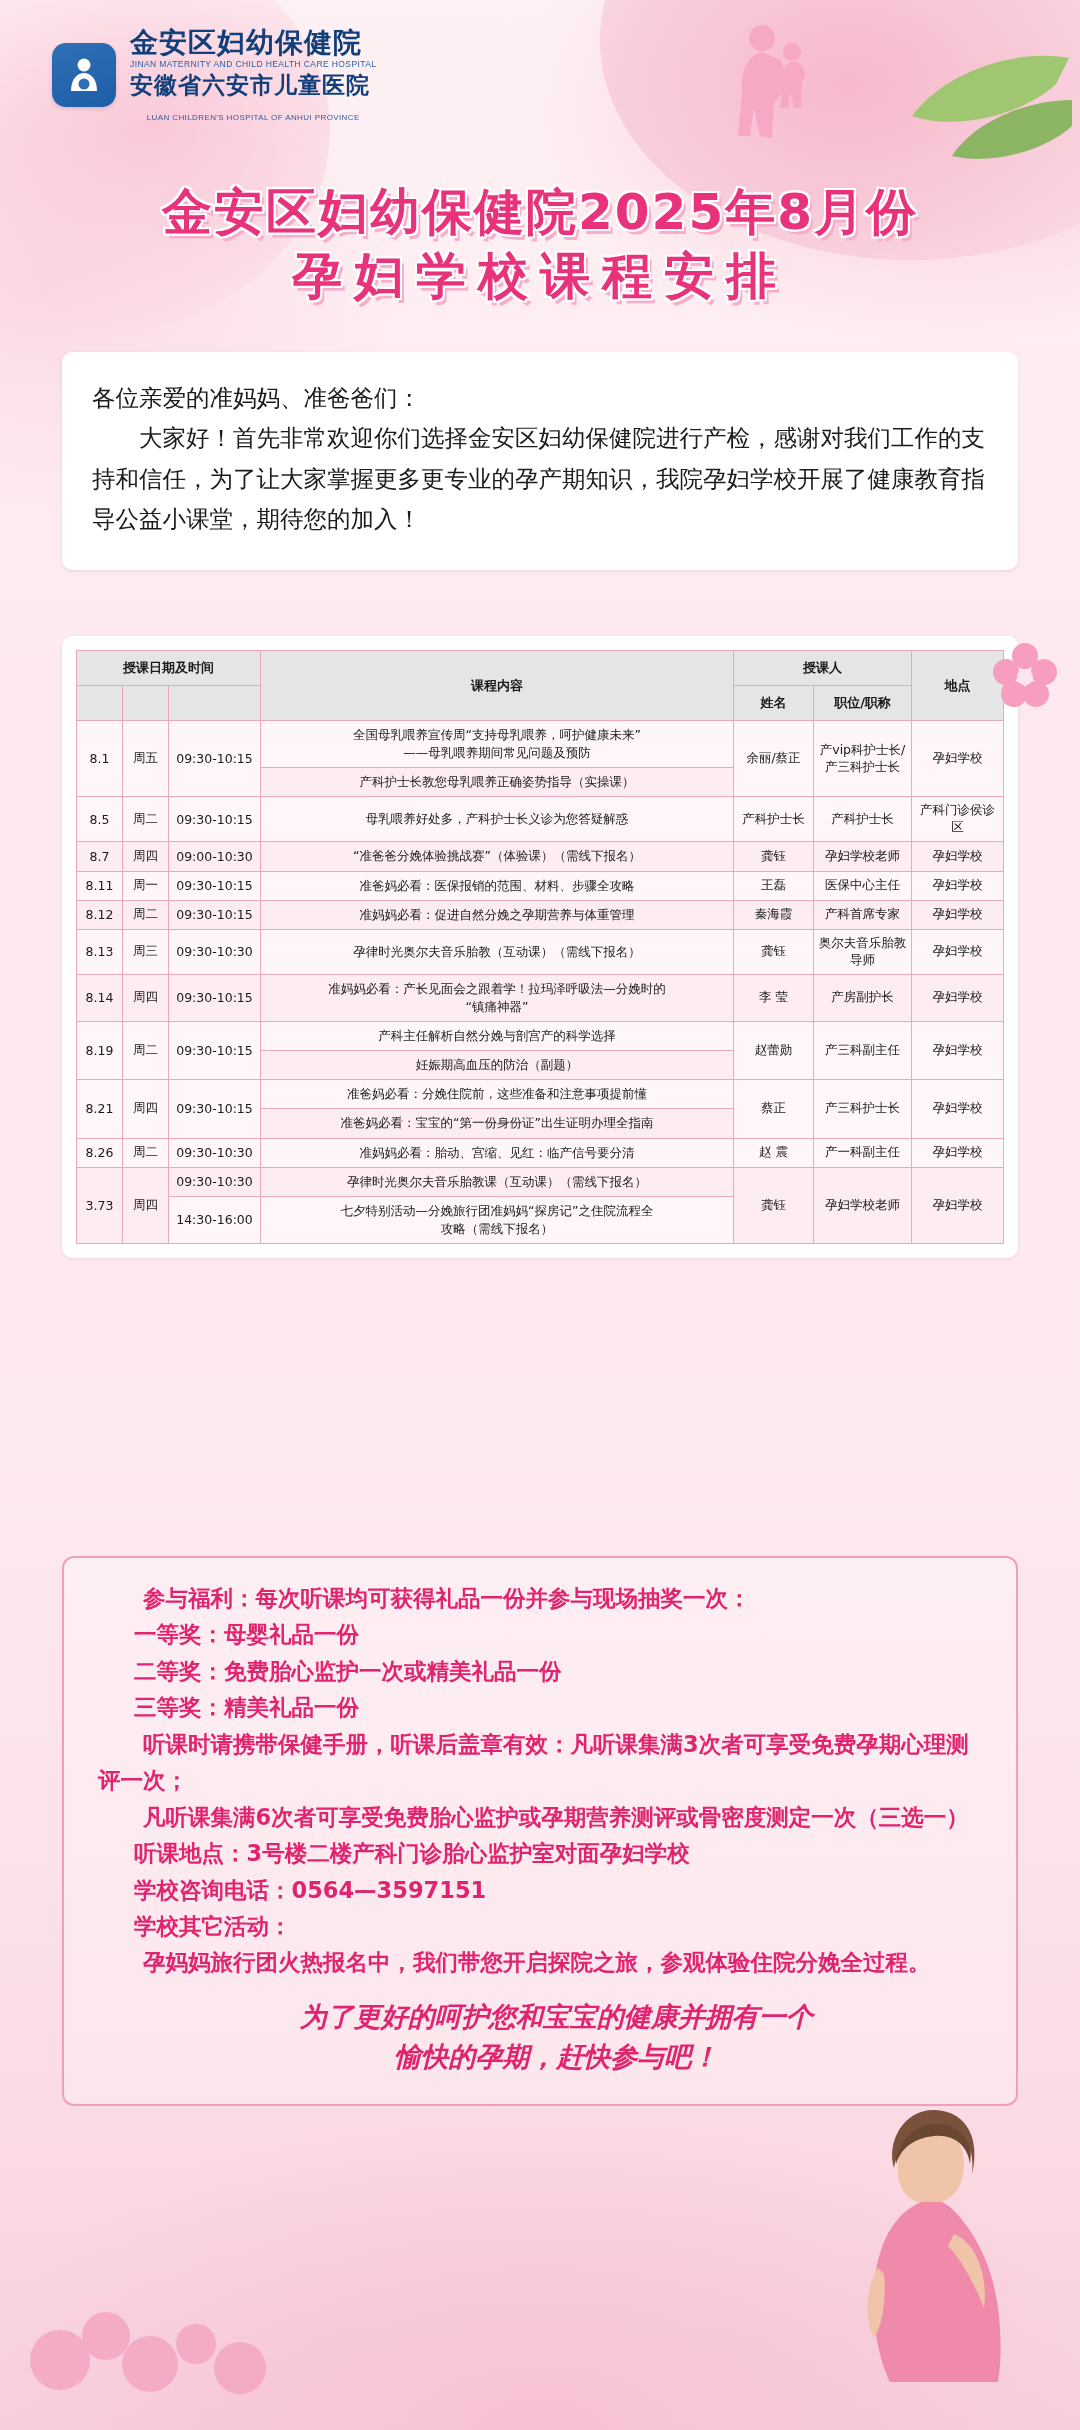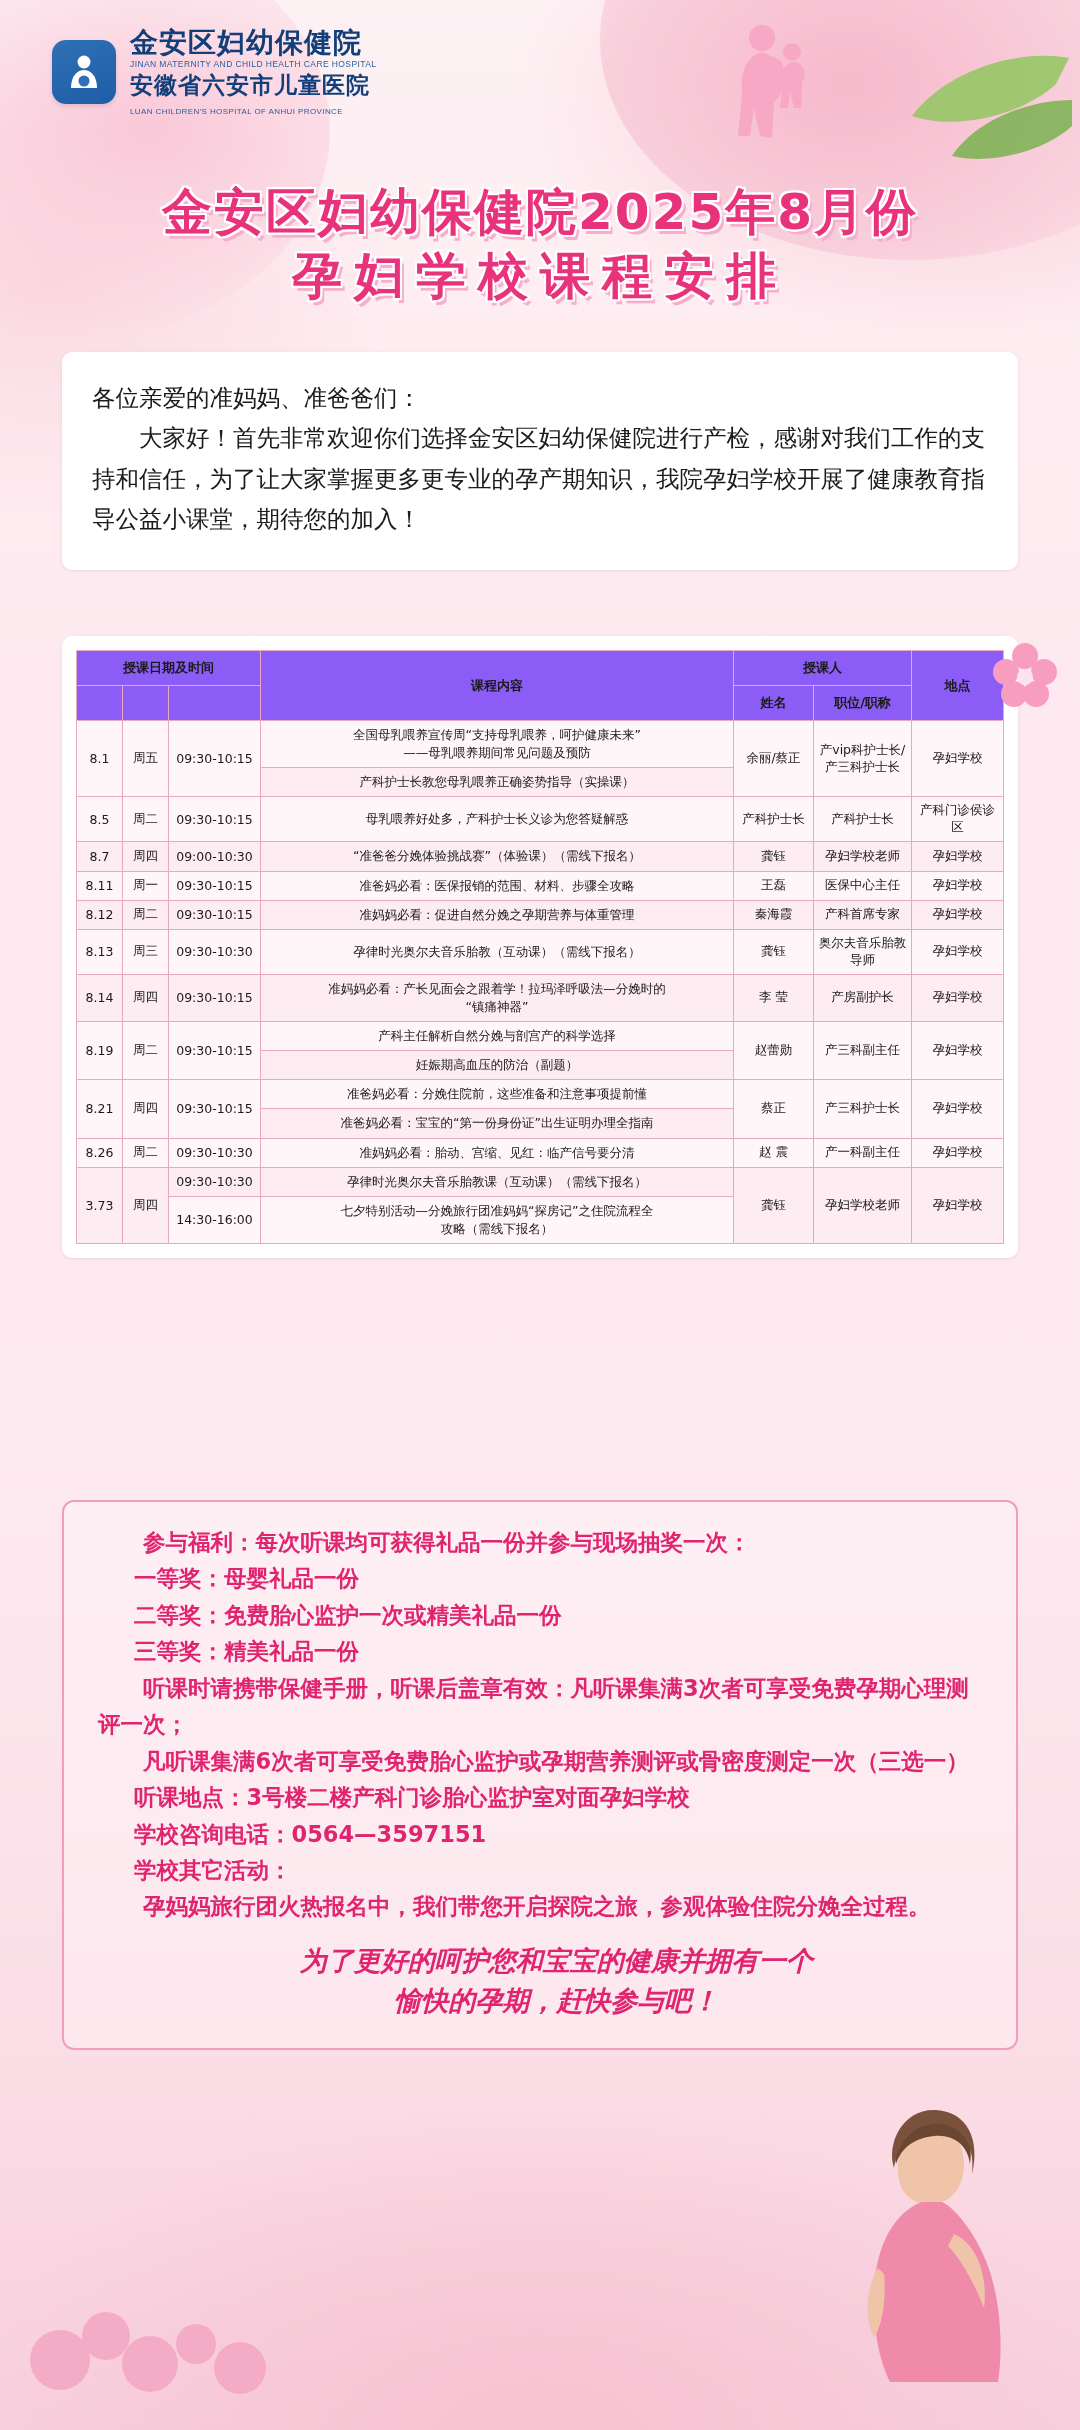--- a/index.html
+++ b/index.html
@@ -46,21 +46,21 @@
   .logo-mark {
     width:64px; height:64px; border-radius:14px;
     background: linear-gradient(160deg,#2f6fb5 0%, #1d5ea8 100%);
     display:flex; align-items:center; justify-content:center;
     box-shadow: 0 2px 4px rgba(0,0,0,.12);
   }
   .logo-text { line-height:1.08; }
   .logo-cn1 { font-size:28px; font-weight:bold; color:#123f7a; letter-spacing:1px; font-family:"DejaVu Sans", sans-serif;}
   .logo-en1 { font-size:8.5px; color:#2a5d9e; letter-spacing:.4px; margin-top:2px;}
   .logo-cn2 { font-size:23px; font-weight:bold; color:#123f7a; letter-spacing:1px; margin-top:4px; font-family:"DejaVu Sans", sans-serif;}
-  .logo-en2 { font-size:8px; color:#2a5d9e; letter-spacing:.4px; margin-top:10px;}
+  .logo-en2 { font-size:8px; color:#2a5d9e; letter-spacing:.4px; margin-top:16px;text-align:center;}
 
   
   .title-block {
     position:absolute; top:180px; left:0; width:1080px; text-align:center;
   }
   .title-line {
     font-family:"DejaVu Sans","Liberation Sans",sans-serif;
     font-weight:bold;
     font-size:50px;
     letter-spacing:2px;
@@ -98,38 +98,38 @@
     font-family:"DejaVu Sans","Liberation Sans",sans-serif;
     font-size:12.5px; color:#1a1a1a;
   }
   table.sched th, table.sched td {
     border:1px solid #e8a8bd;
     text-align:center;
     vertical-align:middle;
     padding:5px 4px;
   }
   table.sched thead th {
-    background:#8b5cf6;
+    background:#e5e5e5;
     font-weight:bold;
     font-size:13px;
     padding:8px 4px;
   }
   table.sched tbody tr:nth-child(odd) td { background:#fef6f8; }
   table.sched tbody tr:nth-child(even) td { background:#fdecf1; }
   td.content { text-align:center; padding:7px 10px; line-height:1.45; }
   .col-date { width:46px; }
   .col-day { width:46px; }
   .col-time { width:92px; }
   .col-name { width:80px; }
   .col-title { width:98px; }
   .col-place { width:92px; }
 
   
   .benefits {
-    position:absolute; left:62px; top:1500px; width:956px;
+    position:absolute; left:62px; top:1556px; width:956px;
     border:2px solid #f29dbb; border-radius:12px;
     background:rgba(255,255,255,0.30);
     padding:22px 34px 26px 34px;
     color:#e0246f;
     font-family:"DejaVu Sans","Liberation Sans",sans-serif;
     font-size:22.5px;
     font-weight:bold;
     line-height:1.62;
   }
   .benefits p { margin:0; }

